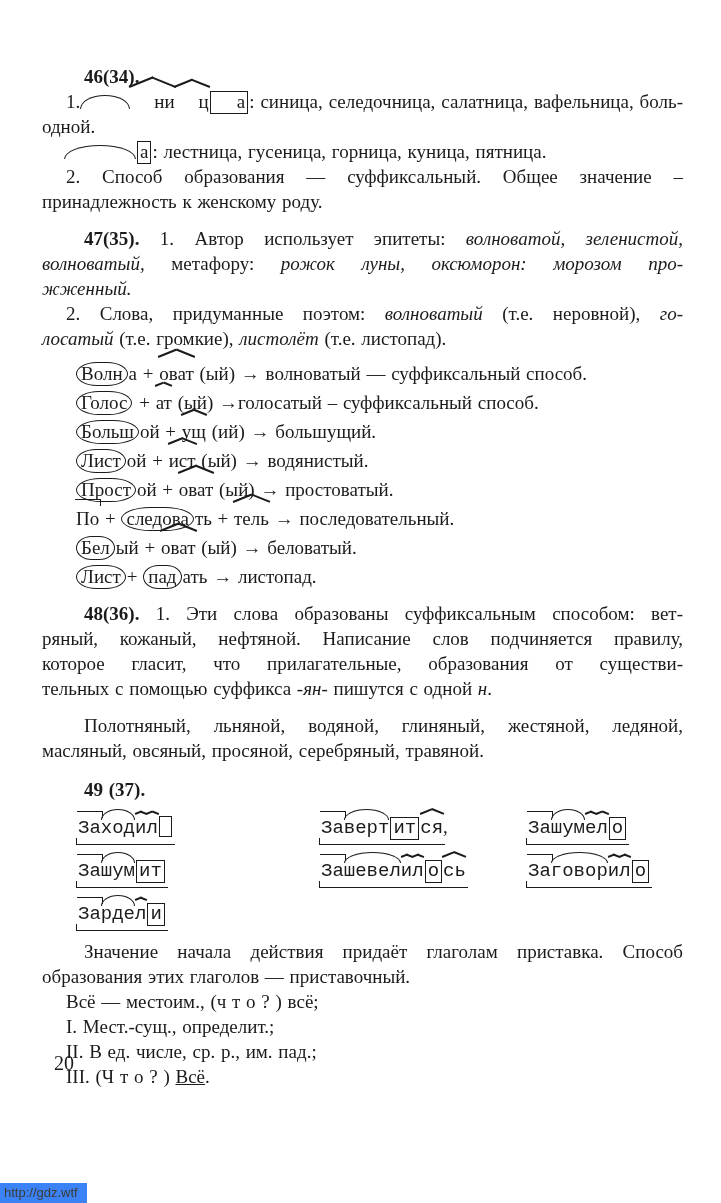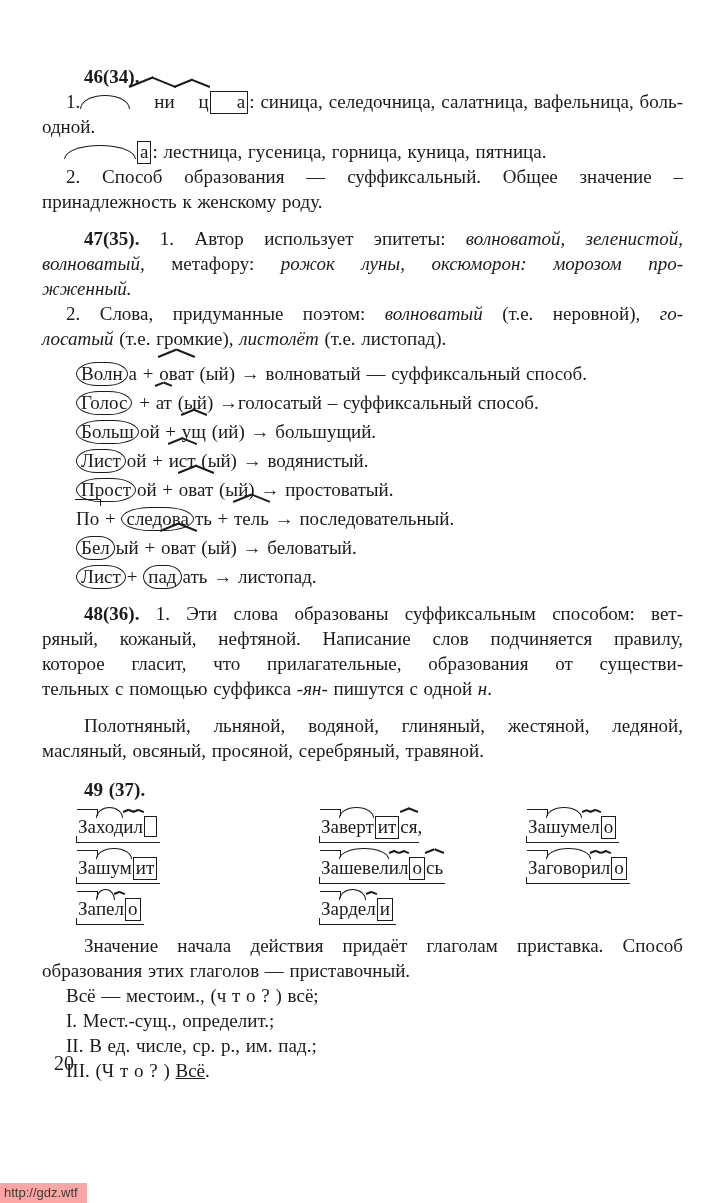--- a/index.html
+++ b/index.html
@@ -43,21 +43,21 @@
   .sfx::before,.sfx::after{content:"";position:absolute;top:-3px;width:58%;height:1.5px;background:#1b1b1b;}
   .sfx::before{left:-3%;transform-origin:0 50%;transform:rotate(-22deg);}
   .sfx::after{right:-3%;transform-origin:100% 50%;transform:rotate(22deg);}
 
   
   .endbox{display:inline-block;border:1.5px solid #1b1b1b;padding:0 2px;margin:0 1px;line-height:1.08;}
   .zerobox{display:inline-block;width:11px;height:19px;border:1.5px solid #1b1b1b;
     vertical-align:-4px;margin:0 1px;}
 
   
-  .stem{position:relative;display:inline-block;}
+  .stem{position:relative;display:inline-block;font-family:Liberation Mono, monospace;}
   .stem::after{content:"";position:absolute;left:-2px;right:-2px;bottom:-4px;height:6px;
     border-bottom:1.5px solid #1b1b1b;border-left:1.5px solid #1b1b1b;}
 
   .wgrid{display:grid;grid-template-columns:243px 207px 1fr;row-gap:16px;
     margin:12px 0 4px;padding-left:36px;}
   .wcell{font-size:19px;line-height:25px;}
 
   .pagenum{position:absolute;left:54px;top:1052px;font-size:20px;}
   .urlchip{position:absolute;left:0;bottom:0;font-family:"Liberation Sans",sans-serif;
     font-size:13px;padding:2px 9px 3px 4px;}
@@ -97,26 +97,25 @@
     <div class="line"><span class="seg">масляный, овсяный, просяной, серебряный, травяной.</span></div>
     <div class="gap" style="height: 14px;"></div>
     <div class="line ind"><span class="seg bd">49 (37).</span></div>
     <div class="wgrid">
       <div class="wcell"><span class="stem"><span class="pfx">За</span><span class="root">ход</span><span class="sfx">и</span><span class="sfx">л</span><span class="zerobox"></span></span></div>
       <div class="wcell"><span class="stem"><span class="pfx">За</span><span class="root">верт</span><span class="endbox">ит</span><span class="sfx">ся</span></span><span class="seg">,</span></div>
       <div class="wcell"><span class="stem"><span class="pfx">За</span><span class="root">шум</span><span class="sfx">е</span><span class="sfx">л</span><span class="endbox">о</span></span></div>
       <div class="wcell"><span class="stem"><span class="pfx">За</span><span class="root">шум</span><span class="endbox">ит</span></span></div>
       <div class="wcell"><span class="stem"><span class="pfx">За</span><span class="root">шевел</span><span class="sfx">и</span><span class="sfx">л</span><span class="endbox">о</span><span class="sfx">сь</span></span></div>
       <div class="wcell"><span class="stem"><span class="pfx">За</span><span class="root">говор</span><span class="sfx">и</span><span class="sfx">л</span><span class="endbox">о</span></span></div>
-      <div class="wcell"><span class="stem"><span class="pfx">За</span><span class="root">пе</span><span class="sfx">л</span><span class="endbox">о</span></span></div>
       <div class="wcell"><span class="stem"><span class="pfx">За</span><span class="root">рде</span><span class="sfx">л</span><span class="endbox">и</span></span></div>
     </div>
     <div class="gap" style="height: 8px;"></div>
     <div class="line ind j"><span class="seg">Значение начала действия придаёт глаголам приставка. Способ</span></div>
     <div class="line"><span class="seg">образования этих глаголов — приставочный.</span></div>
     <div class="line ind1"><span class="seg">Всё — местоим., (ч т о ? ) всё;</span></div>
     <div class="line ind1"><span class="seg">I. Мест.-сущ., определит.;</span></div>
     <div class="line ind1"><span class="seg">II. В ед. числе, ср. р., им. пад.;</span></div>
     <div class="line ind1"><span class="seg">III. (Ч т о ? ) </span><span class="seg ul">Всё</span><span class="seg">.</span></div>
   </div>
 
 <div class="pagenum">20</div>
-<div class="urlchip" style="background: #fca5a5; color: rgb(60, 60, 52);">http://gdz.wtf</div>
+<div class="urlchip" style="background: #3b82f6; color: rgb(60, 60, 52);">http://gdz.wtf</div>
 
 </body></html>

